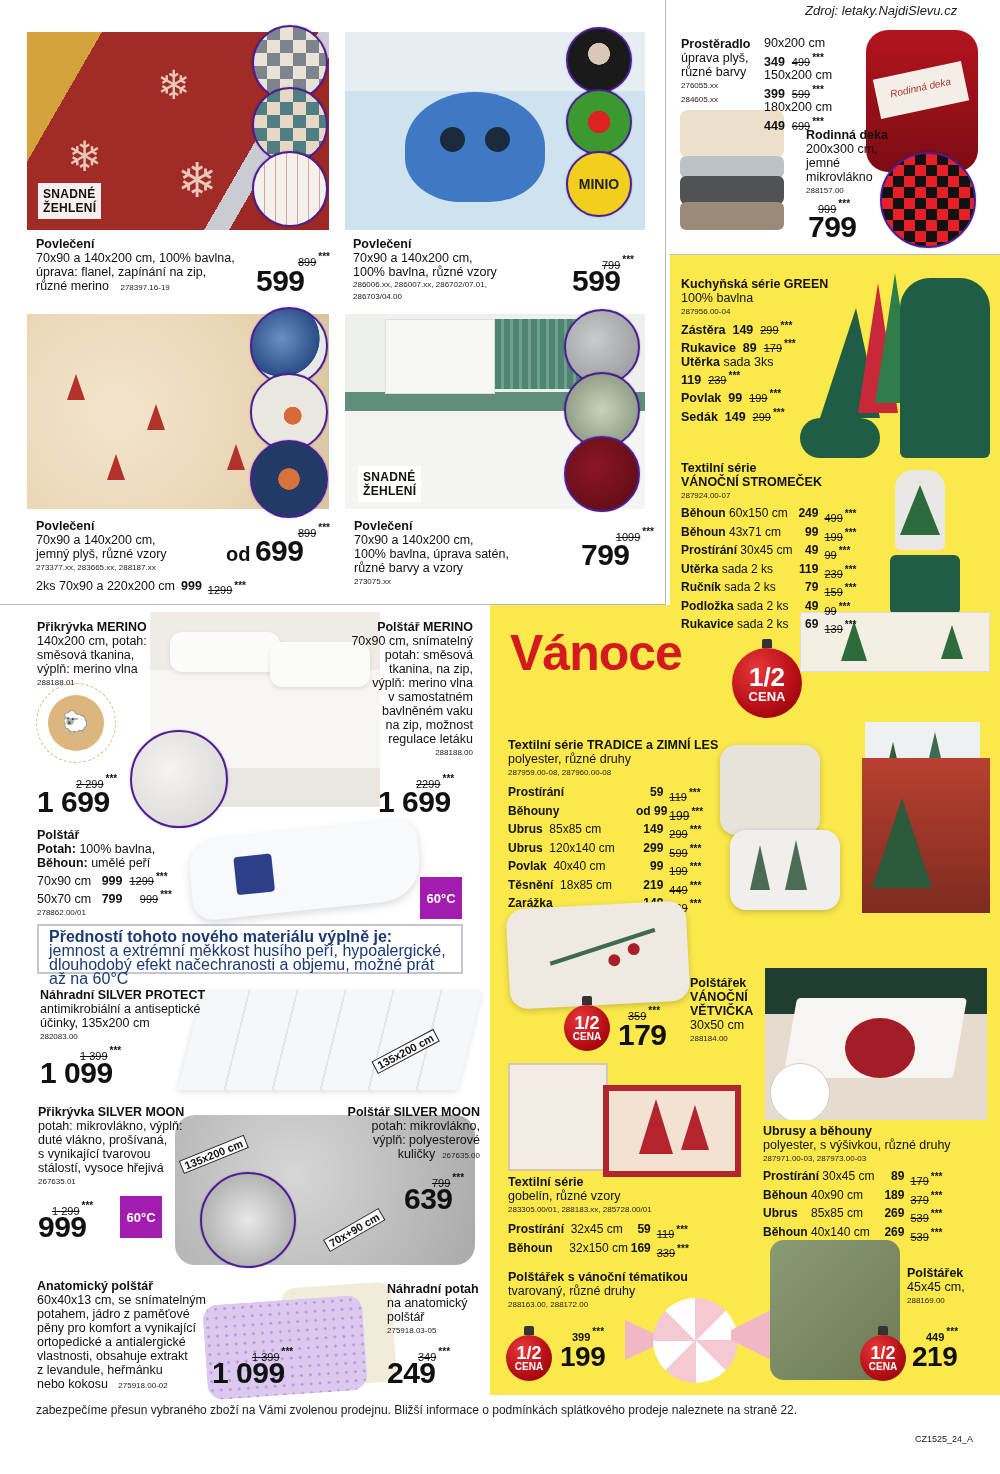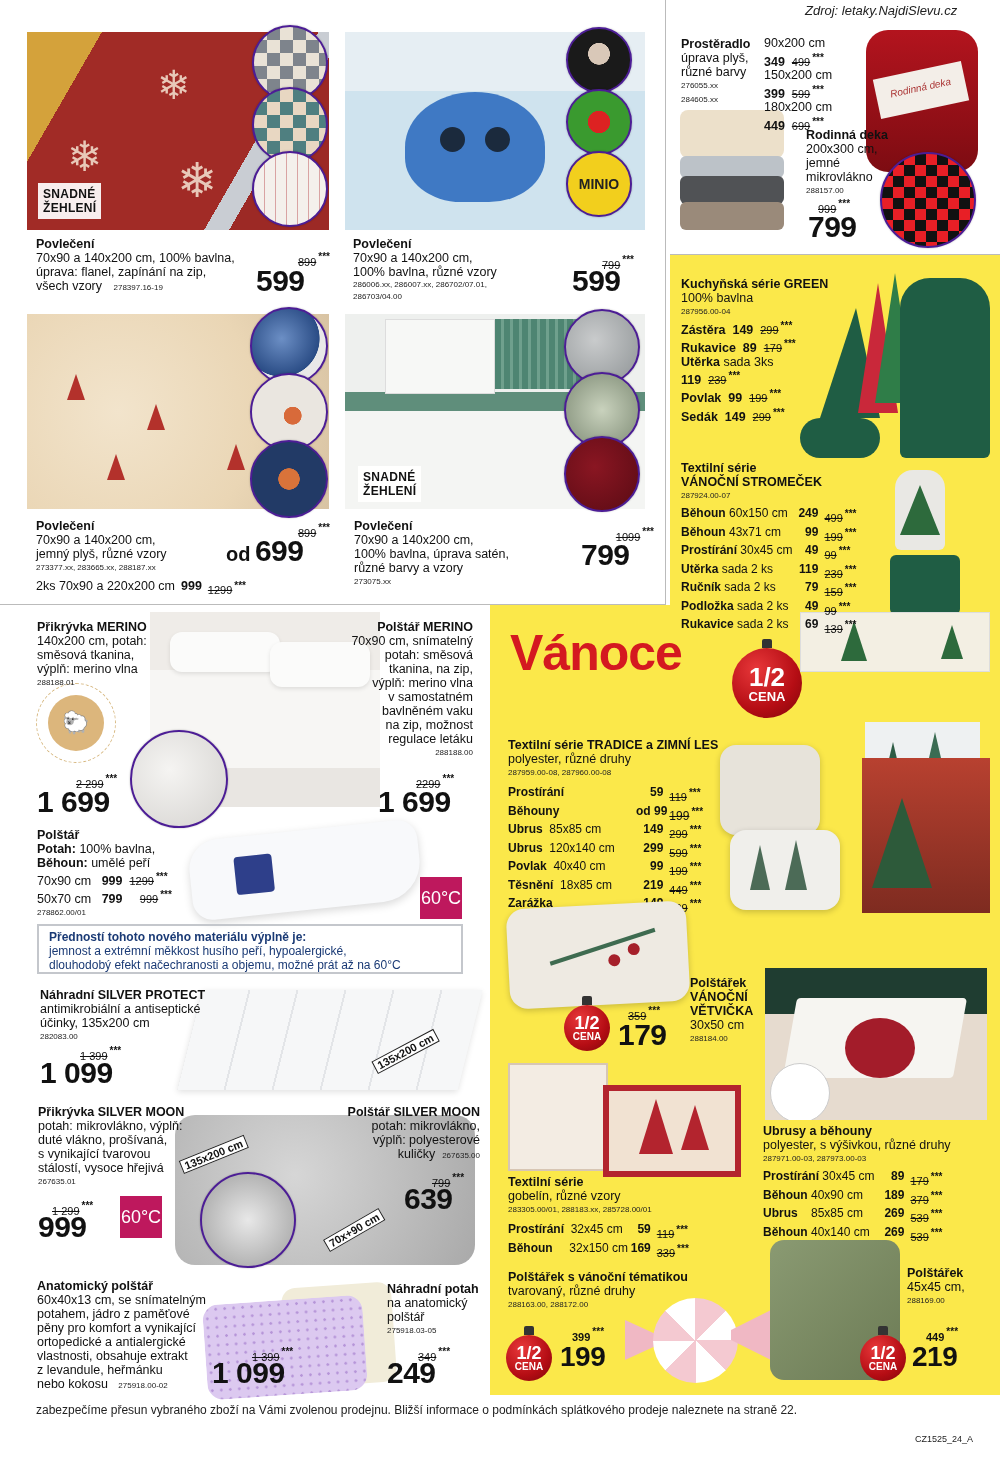--- a/index.html
+++ b/index.html
@@ -8,21 +8,21 @@
   .yellow-bg{position:absolute;background:#fbe84a}
   .b{font-weight:bold}
   .code{font-size:8px;color:#222}
   .old{text-decoration:line-through;font-size:11px}
   .stars{font-size:10px;font-weight:bold;vertical-align:super;margin-left:2px}
   .bigprice{font-size:30px;font-weight:bold;letter-spacing:-0.5px;line-height:30px}
   .t13{font-size:12.5px;line-height:14px}
   .photo{position:absolute;overflow:hidden}
   .circle{position:absolute;border-radius:50%;border:2px solid #4c1d95;box-shadow:0 0 2px rgba(0,0,0,.3)}
   .badge-white{position:absolute;background:rgba(255,255,255,.92);font-weight:bold;font-size:12px;line-height:14px;padding:4px 5px;letter-spacing:.3px}
-  .temp{position:absolute;background:#be185d;color:#fff;font-weight:normal;font-size:18px;display:flex;align-items:center;justify-content:center}
+  .temp{position:absolute;background:#a21caf;color:#fff;font-weight:bold;font-size:13px;display:flex;align-items:center;justify-content:center}
   .ornament{position:absolute;border-radius:50%;background:radial-gradient(circle at 35% 30%,#e8383a,#b50d14 60%,#7e0509);color:#fff;font-weight:bold;display:flex;flex-direction:column;align-items:center;justify-content:center;line-height:1}
   .ornament .hook{position:absolute;top:-9px;left:50%;width:10px;height:9px;margin-left:-5px;background:#333;border-radius:2px 2px 0 0}
   .row{display:flex;white-space:nowrap}
   .tbl td{font-size:12px;line-height:13.5px;padding:0;white-space:nowrap;vertical-align:top}
   .tbl td.num{text-align:right;font-weight:bold;padding-right:6px}
   .rot{position:absolute;background:#fff;border:1px solid #222;font-size:11px;font-weight:bold;padding:0 3px;transform-origin:left bottom}
   .divider{position:absolute;background:#bbb}
 </style>
 </head>
 <body>
@@ -44,21 +44,21 @@
 <div class="circle" style="left:252px;top:87px;width:76px;height:76px;background:repeating-conic-gradient(#4f7f80 0 25%,#e8d7c2 0 50%) 0 0/26px 26px"></div>
 <div class="circle" style="left:252px;top:151px;width:76px;height:76px;background:repeating-linear-gradient(90deg,#f4f0ec 0 10px,#d9a3a3 10px 11px),#f4f0ec"></div>
 <div class="badge-white" style="left:38px;top:183px">
   <div>SNADNÉ</div>
     <div>ŽEHLENÍ</div>
 </div>
 <div class="abs t13" style="left:36px;top:237px">
   <div class="b">Povlečení</div>
   <div>70x90 a 140x200 cm, 100% bavlna,</div>
   <div>úprava: flanel, zapínání na zip,</div>
-  <div><span>všech vzory</span> <span class="code" style="margin-left:8px">278397.16-19</span></div>
+  <div><span>různé merino</span> <span class="code" style="margin-left:8px">278397.16-19</span></div>
 </div>
 <div class="abs" style="left:255px;top:251px;text-align:right;width:75px">
   <div><span class="old">899</span><span class="stars">***</span></div>
 </div>
 <div class="abs bigprice" style="left:256px;top:266px">599</div>
 
 <div class="photo" style="left:345px;top:32px;width:300px;height:198px;background:linear-gradient(180deg,#e6eef3 0 30%,#cfe3ee 30%);">
   <div class="abs" style="left:60px;top:60px;width:140px;height:110px;border-radius:50% 50% 40% 40%;background:#3f79c4"></div>
   <div class="abs" style="left:95px;top:95px;width:25px;height:25px;border-radius:50%;background:#1b2a3d"></div>
   <div class="abs" style="left:140px;top:95px;width:25px;height:25px;border-radius:50%;background:#1b2a3d"></div>
@@ -281,21 +281,21 @@
 </div>
 <div class="temp" style="left:420px;top:877px;width:42px;height:42px">60°C</div>
 <div class="abs t13" style="left:37px;top:828px">
   <div class="b">Polštář</div>
   <div><b>Potah:</b> <span>100% bavlna,</span></div>
   <div><b>Běhoun:</b> <span>umělé peří</span></div>
   <div><span>70x90 cm</span>&nbsp;&nbsp; <b>999</b>&nbsp; <span class="old">1299</span><span class="stars">***</span></div>
   <div><span>50x70 cm</span>&nbsp;&nbsp; <b>799</b>&nbsp;&nbsp;&nbsp;&nbsp; <span class="old">999</span><span class="stars">***</span></div>
   <div class="code">278862.00/01</div>
 </div>
-<div class="abs" style="left:37px;top:924px;width:426px;height:50px;border:2px solid #c4c7cc;padding:4px 10px;color:#1a3a75;font-size:12px;line-height:14px">
+<div class="abs" style="left:37px;top:924px;width:426px;height:50px;border:2px solid #c4c7cc;padding:4px 10px;color:#1a3a75;font-size:16px;line-height:14px">
   <div class="b">Předností tohoto nového materiálu výplně je:</div>
   <div>jemnost a extrémní měkkost husího peří, hypoalergické,</div>
   <div>dlouhodobý efekt načechranosti a objemu, možné prát až na 60°C</div>
 </div>
 
 <div class="abs" style="left:190px;top:990px;width:280px;height:100px;background:repeating-linear-gradient(90deg,#f6f7f8 0 46px,#e3e5e8 46px 48px),#f6f7f8;transform:skewX(-14deg);box-shadow:0 2px 6px rgba(0,0,0,.12)"></div>
 <div class="rot" style="left:378px;top:1060px;transform:rotate(-28deg)">135x200 cm</div>
 <div class="abs t13" style="left:40px;top:988px">
   <div class="b">Náhradní SILVER PROTECT</div>
   <div>antimikrobiální a antiseptické</div>

